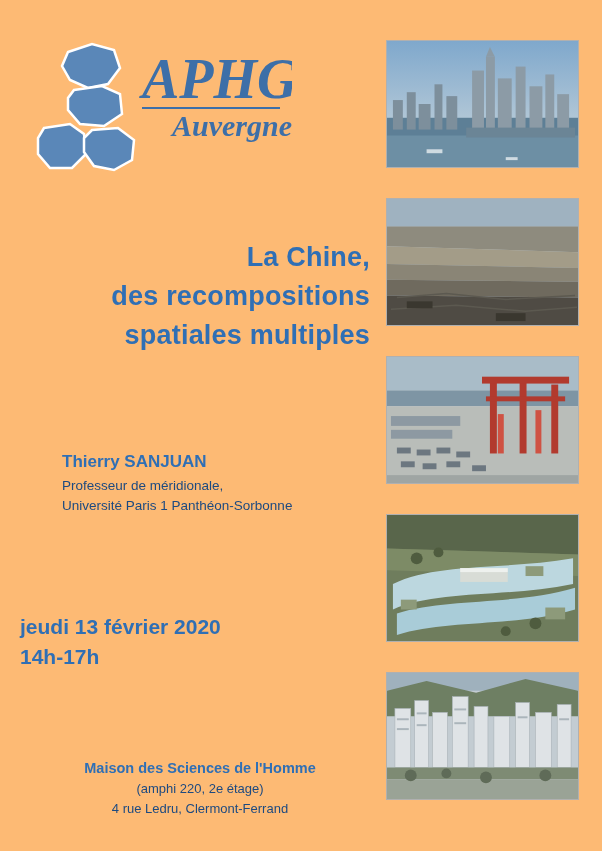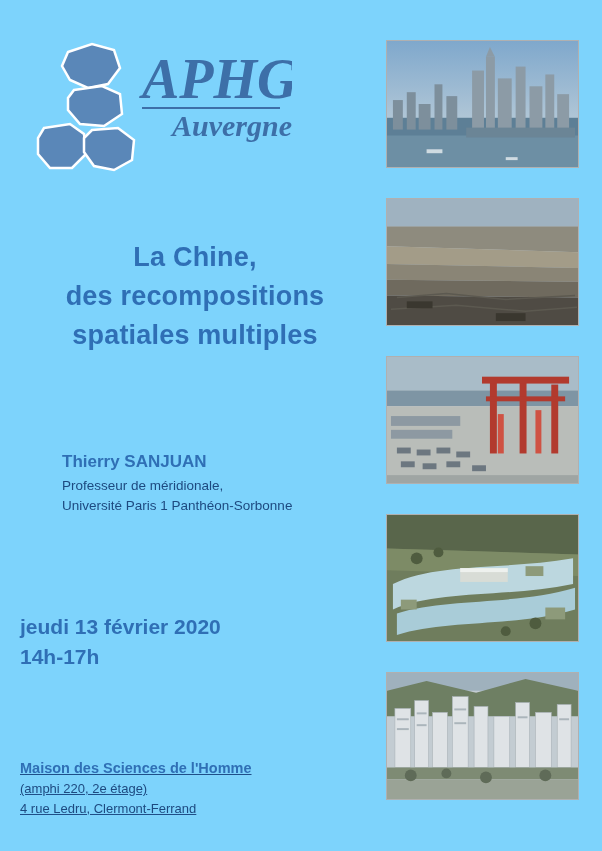--- a/index.html
+++ b/index.html
@@ -7,41 +7,41 @@
     padding: 0;
     background: #ffffff;
   }
   body {
     font-family: "Liberation Sans", sans-serif;
   }
   .poster {
     position: relative;
     width: 602px;
     height: 851px;
-    background: #7dd3fc;
+    background: #fdba74;
     overflow: hidden;
   }
 
   
   .logo {
     position: absolute;
     left: 22px;
     top: 28px;
     width: 270px;
     height: 145px;
   }
   .logo svg { display: block; }
 
   
   .title-block {
     position: absolute;
     left: 20px;
     top: 238px;
     width: 350px;
-    text-align: center;
+    text-align: right;
     color: #2f6fb5;
     font-size: 27px;
     font-weight: bold;
     line-height: 1.45;
     letter-spacing: 0.2px;
   }
   .title-block .line { display: block; }
 
   
   .speaker-block {
@@ -76,23 +76,22 @@
     font-size: 21px;
     line-height: 1.45;
   }
 
   
   .venue-block {
     position: absolute;
     left: 20px;
     top: 760px;
     width: 360px;
-    text-align: left;
+    text-align: center;
     color: #1f4e88;
-    text-decoration: underline;
   }
   .venue-title {
     font-size: 14.5px;
     font-weight: bold;
     color: #2f6fb5;
     margin-bottom: 3px;
   }
   .venue-line {
     font-size: 13px;
     color: #1d4a80;

